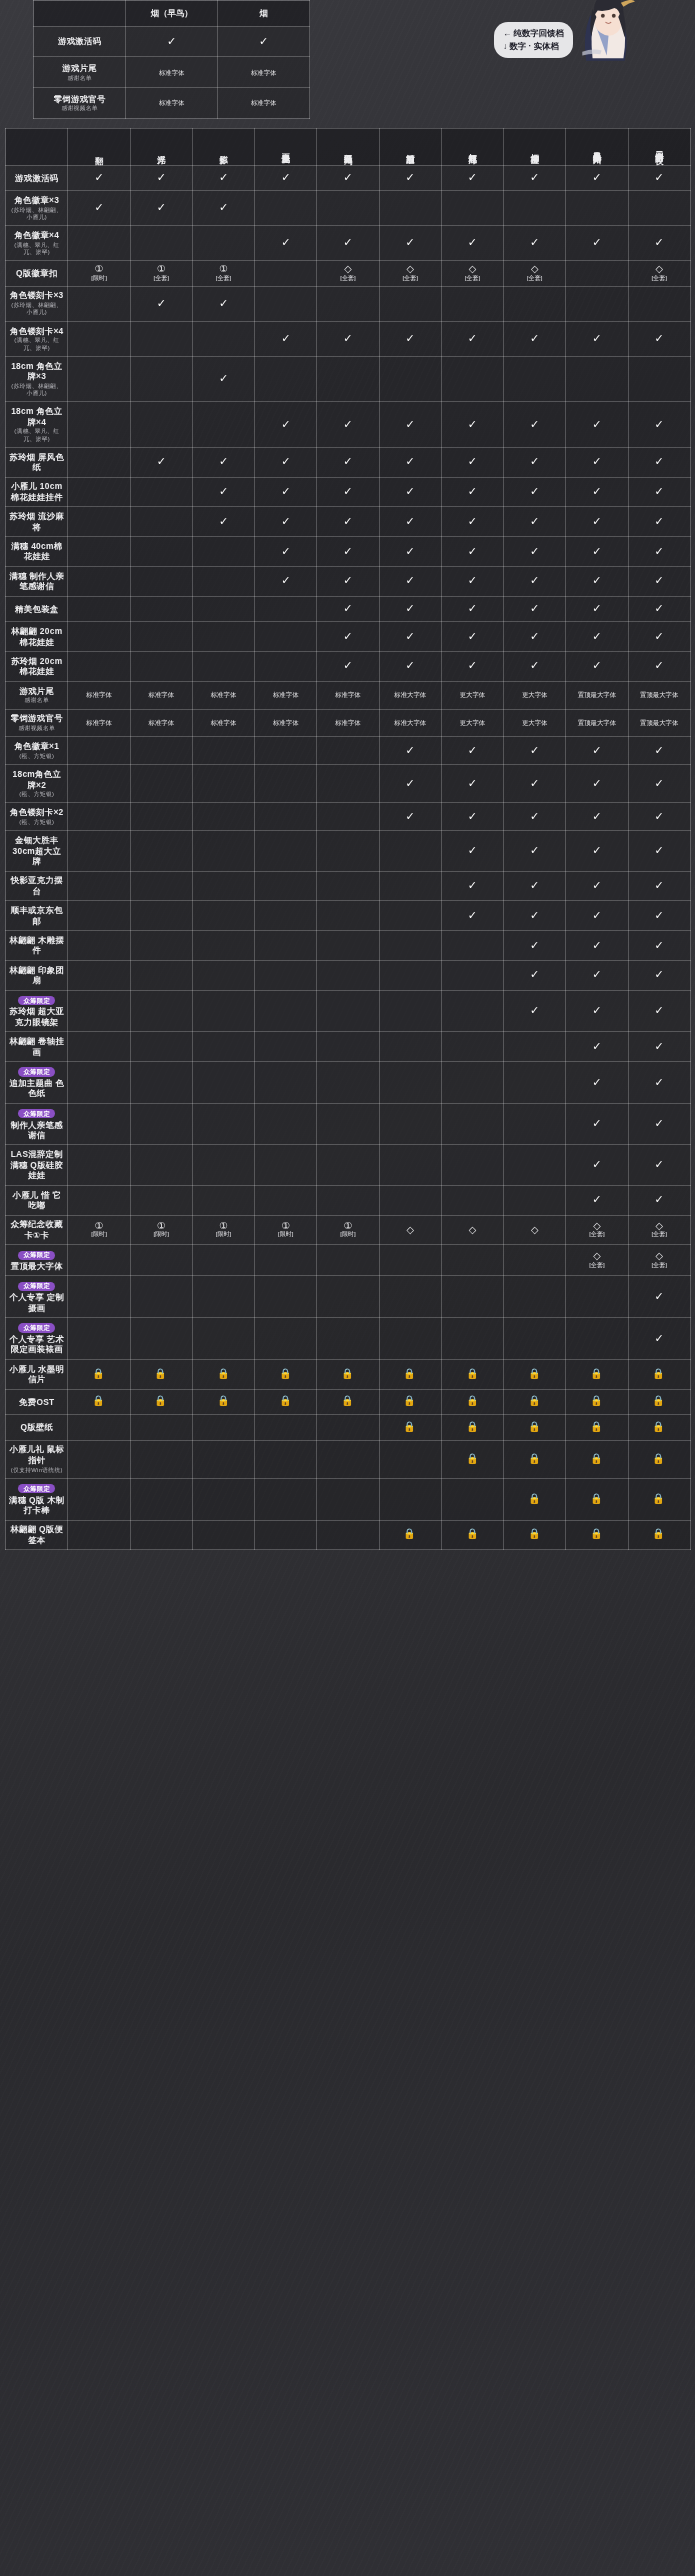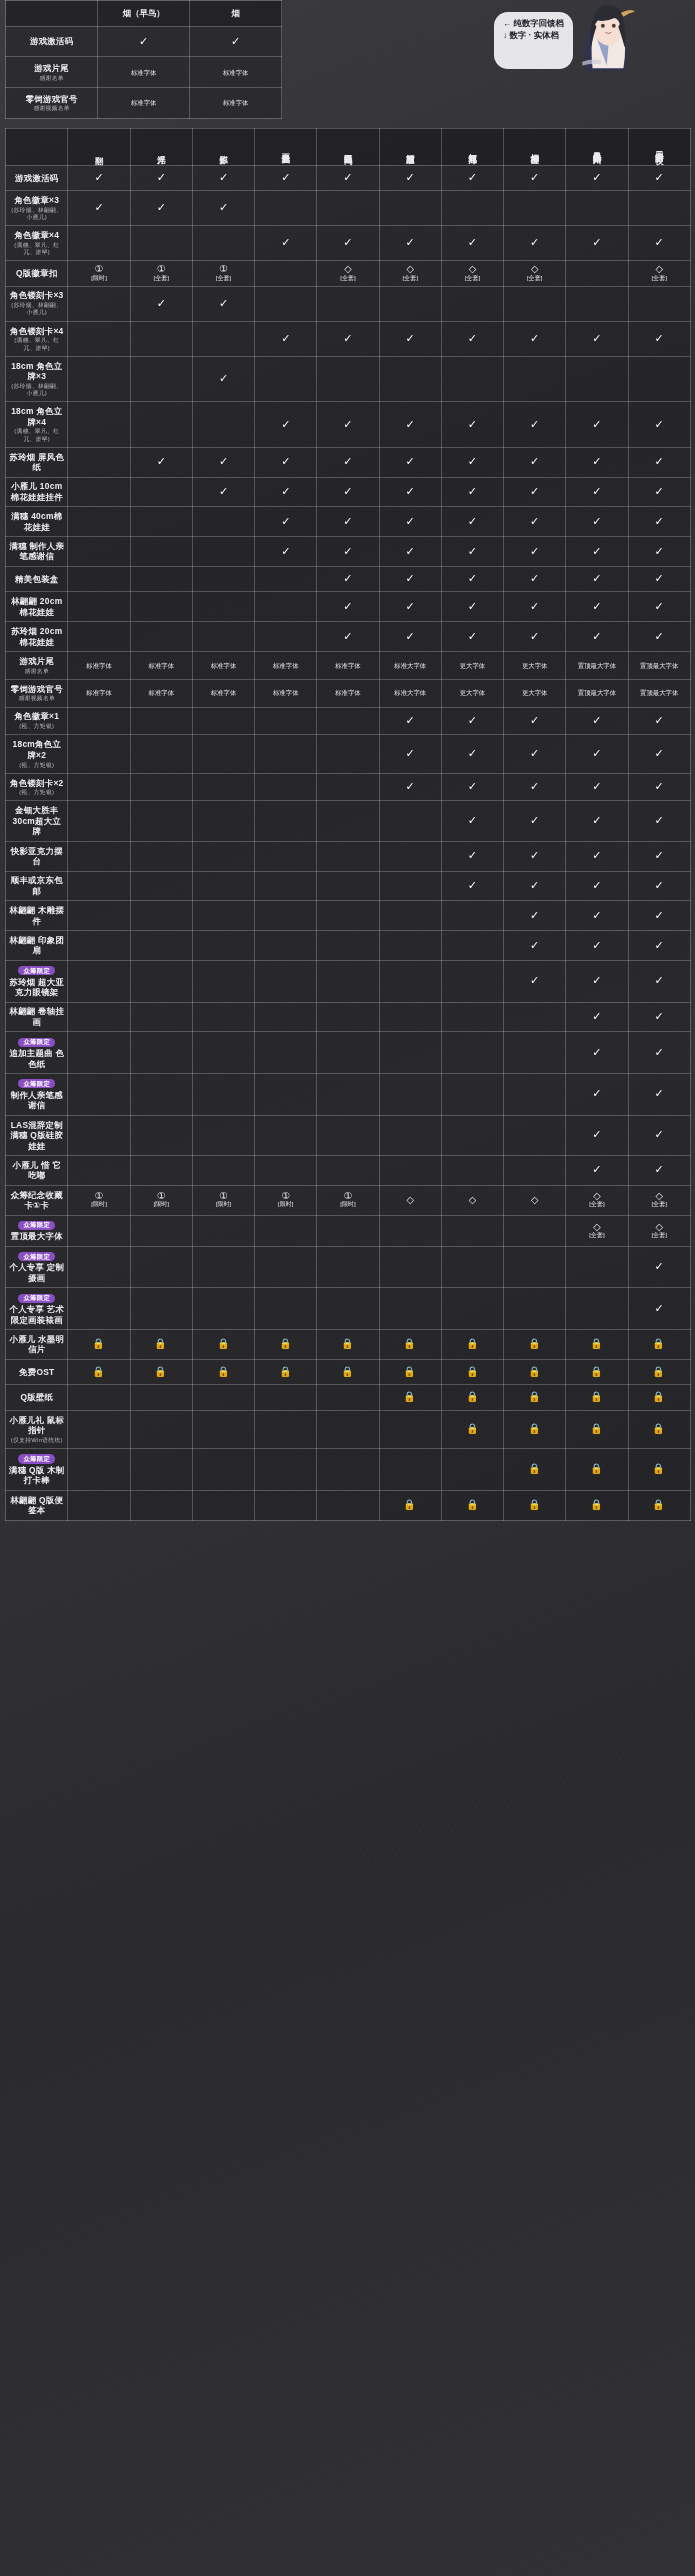--- a/index.html
+++ b/index.html
@@ -26,24 +26,24 @@
     padding:1.3px 0.6px;
   }
   th{font-weight:bold;font-size:8.4px;background:rgba(18,18,22,.55);}
   .rowlabel{font-size:8.4px;font-weight:bold;letter-spacing:0.3px;padding:3.9px 2.6px;}
   .rowlabel .sub{display:block;font-size:5.8px;font-weight:normal;color:#b9b9be;margin-top:1.3px;}
   .check{font-size:11px;font-weight:bold;color:#ffffff;}
   .lock{font-size:10.3px;}
   .txt-small{font-size:6.4px;line-height:1.15;}
 
   
-  .topwrap{position:relative;}
+  .topwrap{position:relative;margin-left:28px;}
   .legend{
     position:absolute;right:3.9px;top:11.6px;width:193px;height:57px;
-    display:flex;gap:3.9px;
+    display:flex;align-items:center;gap:3.9px;
   }
   .legend-box{
     background:rgba(245,245,247,.92);color:#20202a;border-radius:14px;
     padding:5.2px 9px;font-size:8.4px;line-height:1.5;font-weight:bold;
   }
   .legend-box div{white-space:nowrap;}
   .char{
     width:62px;height:77px;position:relative;flex:0 0 62px;
   }
   .char svg{position:absolute;left:0;top:-11.6px;}
@@ -283,20 +283,33 @@
           <td class="check">✓</td>
           <td class="check">✓</td>
           <td class="check">✓</td>
           <td class="check">✓</td>
           <td class="check">✓</td>
           <td class="check">✓</td>
           <td class="check">✓</td>
           <td class="check">✓</td>
         </tr>
         <tr>
+          <td class="rowlabel"><span>苏玲烟 流沙麻将</span></td>
+          <td></td>
+          <td></td>
+          <td class="check">✓</td>
+          <td class="check">✓</td>
+          <td class="check">✓</td>
+          <td class="check">✓</td>
+          <td class="check">✓</td>
+          <td class="check">✓</td>
+          <td class="check">✓</td>
+          <td class="check">✓</td>
+        </tr>
+        <tr>
           <td class="rowlabel"><span>满穗 40cm棉花娃娃</span></td>
           <td></td>
           <td></td>
           <td></td>
           <td class="check">✓</td>
           <td class="check">✓</td>
           <td class="check">✓</td>
           <td class="check">✓</td>
           <td class="check">✓</td>
           <td class="check">✓</td>

